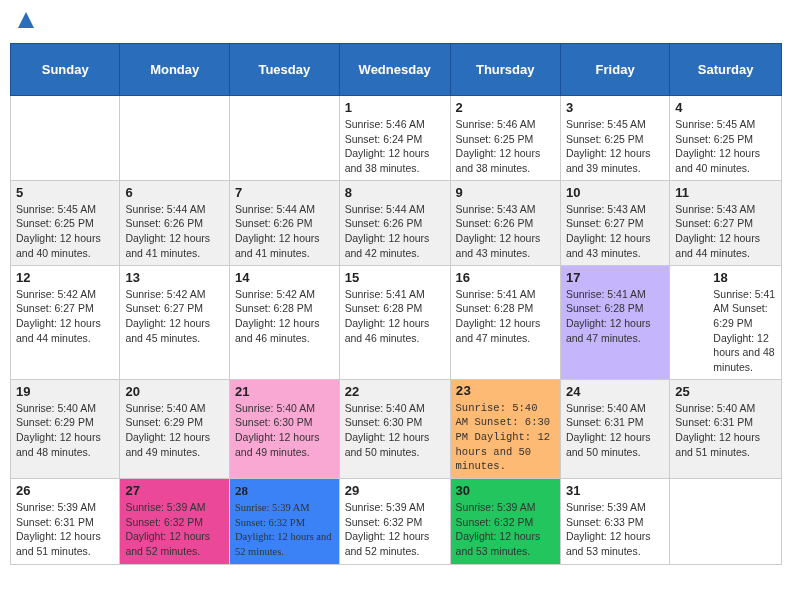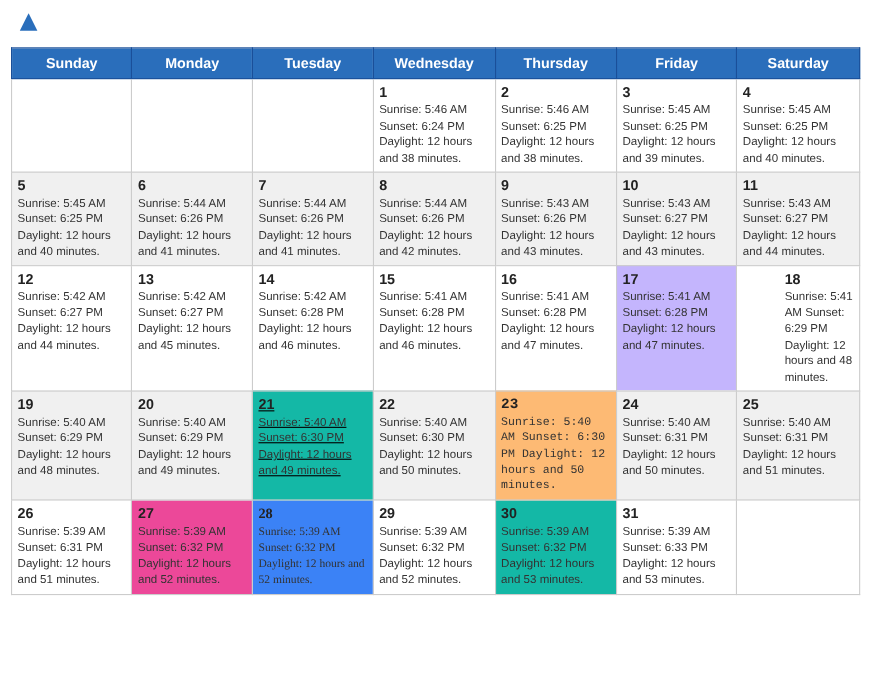--- a/index.html
+++ b/index.html
@@ -51,21 +51,21 @@
     }
     .calendar {
       width: 100%;
       border-collapse: collapse;
       font-size: 11px;
     }
     .calendar th {
       background-color: #2a6ebb;
       color: #fff;
       text-align: center;
-      padding: 6px 2px;
+      padding: 18px 2px;
       font-size: 13px;
       border: 1px solid #1a4f99;
     }
     .calendar td {
       border: 1px solid #ccc;
       vertical-align: top;
       padding: 4px 5px;
       width: 113px;
       min-height: 80px;
       background: #fff;
@@ -246,21 +246,21 @@
           <div class="day-info">Sunrise: 5:40 AM
 Sunset: 6:29 PM
 Daylight: 12 hours and 48 minutes.</div>
         </td>
         <td style="background: rgb(240, 240, 240);">
           <span class="day-number">20</span>
           <div class="day-info">Sunrise: 5:40 AM
 Sunset: 6:29 PM
 Daylight: 12 hours and 49 minutes.</div>
         </td>
-        <td style="background: #14b8a6; text-decoration: underline;">
+        <td style="background: #f9a8d4;">
           <span class="day-number">21</span>
           <div class="day-info">Sunrise: 5:40 AM
 Sunset: 6:30 PM
 Daylight: 12 hours and 49 minutes.</div>
         </td>
         <td style="background: rgb(240, 240, 240);">
           <span class="day-number">22</span>
           <div class="day-info">Sunrise: 5:40 AM
 Sunset: 6:30 PM
 Daylight: 12 hours and 50 minutes.</div>
@@ -302,21 +302,21 @@
           <div class="day-info">Sunrise: 5:39 AM
 Sunset: 6:32 PM
 Daylight: 12 hours and 52 minutes.</div>
         </td>
         <td style="background: rgb(255, 255, 255);">
           <span class="day-number">29</span>
           <div class="day-info">Sunrise: 5:39 AM
 Sunset: 6:32 PM
 Daylight: 12 hours and 52 minutes.</div>
         </td>
-        <td style="background: #14b8a6;">
+        <td style="background: #22c55e;">
           <span class="day-number">30</span>
           <div class="day-info">Sunrise: 5:39 AM
 Sunset: 6:32 PM
 Daylight: 12 hours and 53 minutes.</div>
         </td>
         <td style="background: rgb(255, 255, 255);">
           <span class="day-number">31</span>
           <div class="day-info">Sunrise: 5:39 AM
 Sunset: 6:33 PM
 Daylight: 12 hours and 53 minutes.</div>

